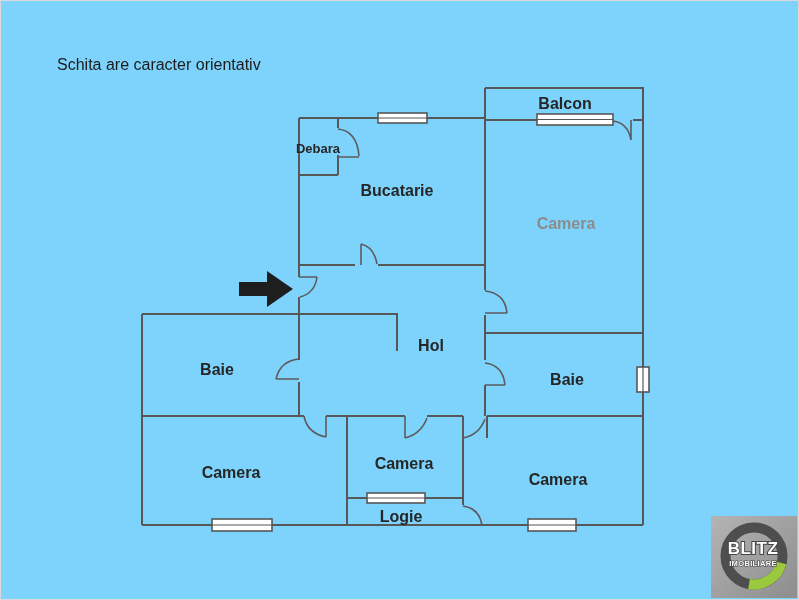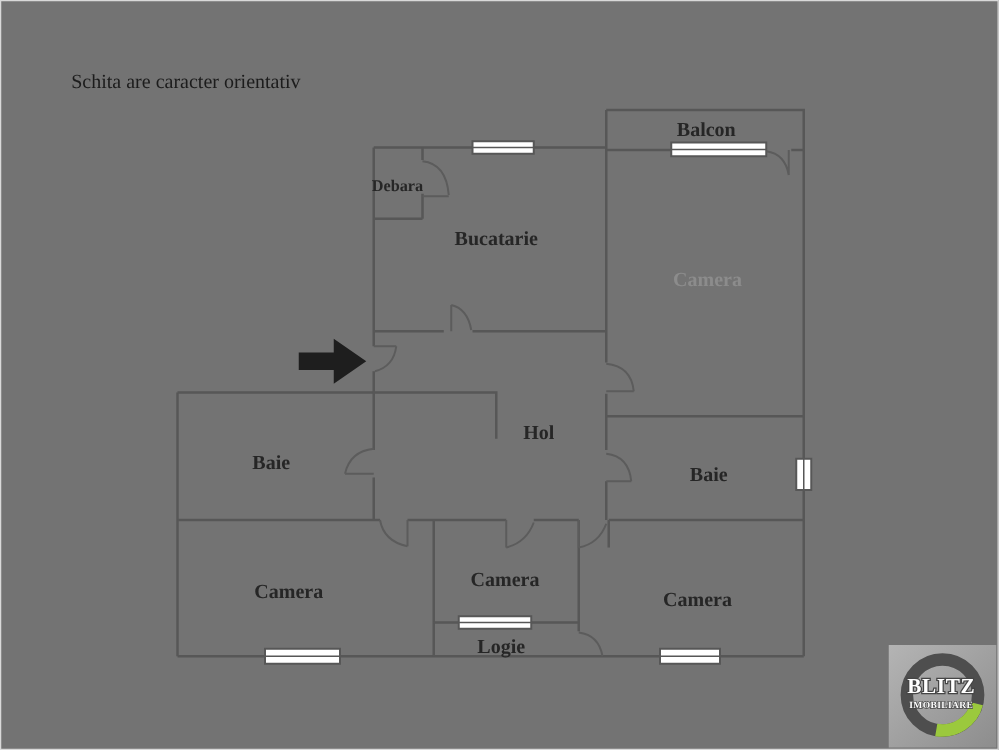--- a/index.html
+++ b/index.html
@@ -1,21 +1,21 @@
 <!DOCTYPE html>
 <html><head>
 <meta charset="utf-8">
 <style>
   html,body{margin:0;padding:0;background:#ffffff;}
   .frame{
     position:relative;
     width:799px;height:600px;
-    background:#737373;
+    background:#7dd3fc;
     box-shadow: inset 0 0 0 1px #d9d9d9;
-    font-family:Liberation Serif, serif;
+    font-family:Liberation Sans, sans-serif;
     overflow:hidden;
   }
   svg{display:block;}
   .wall{stroke:#575757;stroke-width:2;fill:none;stroke-linecap:butt;}
   .win{fill:#ffffff;stroke:#575757;stroke-width:1.6;}
   .winmid{stroke:#575757;stroke-width:1.2;fill:none;}
   .door{stroke:#5c5c5c;stroke-width:1.6;fill:none;}
   .room-label{font-weight:700;font-size:16px;fill:#262626;text-anchor:middle;}
   .room-label.muted{fill:#8c8c8c;}
   .small-label{font-size:13px;}

